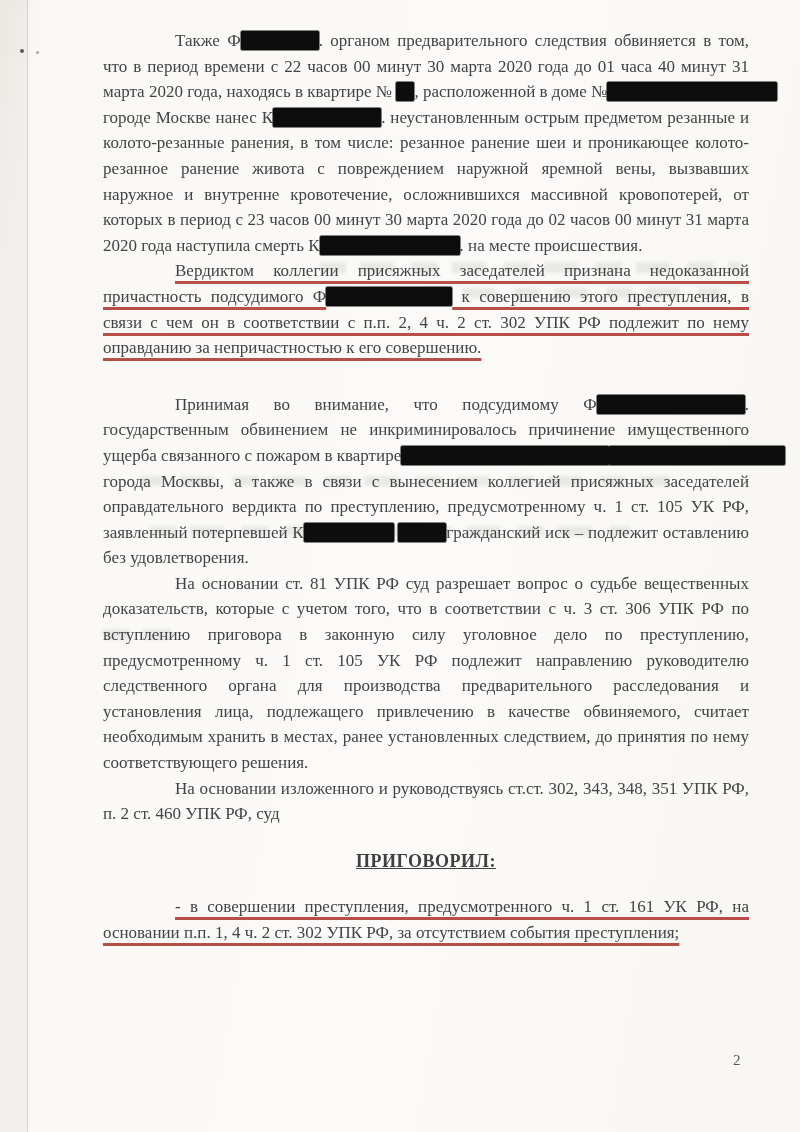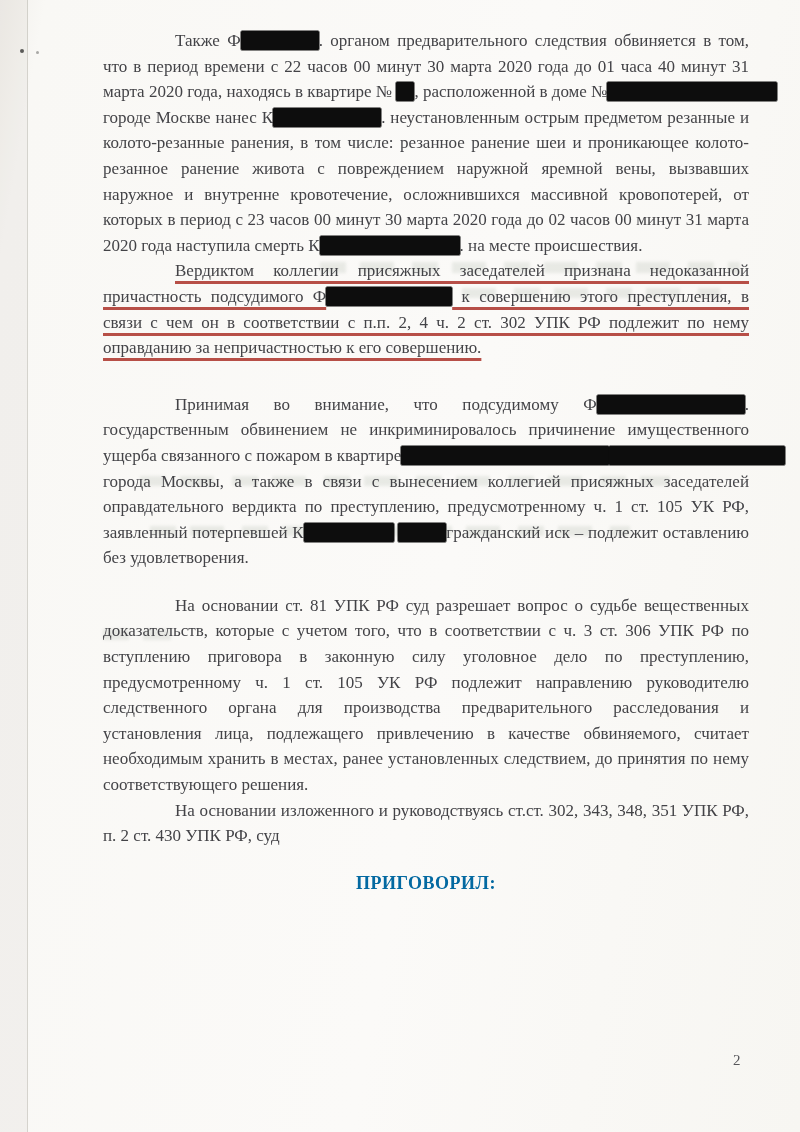--- a/index.html
+++ b/index.html
@@ -16,35 +16,35 @@
   .speck.s2{left:36px;top:51px;width:3px;height:3px;opacity:.5;}
   .ghost{position:absolute;opacity:.13;filter:blur(1.6px);
     background:repeating-linear-gradient(90deg,#73846f 0 26px,transparent 26px 40px,#73846f 40px 74px,transparent 74px 92px);}
   .doc{
     position:absolute;left:103px;top:28px;width:646px;
     color:#434347;font-size:17px;line-height:25.6px;text-align:justify;
     text-rendering:optimizeLegibility;
   }
   .doc p{margin:0;text-indent:72px;}
   .doc p.gap-after-lg{margin-bottom:31px;}
-  .doc p.gap-after-sm{margin-bottom:22px;}
+  .doc p.gap-after-sm{margin-bottom:0;}
   .u-red{
     text-decoration:underline;
     text-decoration-color:rgba(173,55,47,.88);
     text-decoration-thickness:2.5px;
     text-underline-offset:5px;
     text-decoration-skip-ink:none;
   }
   .redact{
     background:#0d0d0d;border-radius:1px;
     box-shadow:0 0 0 .5px #0d0d0d;
   }
   .heading{
     margin:22px 0 20px 0;text-align:center;font-weight:bold;
-    font-size:18px;color:#0369a1;letter-spacing:.5px;
+    font-size:18px;color:#404040;letter-spacing:.5px;text-decoration:underline;
   }
   .page-number{
     position:absolute;left:733px;top:1052px;
     font-size:15px;color:#56565a;
   }
 </style>
 </head>
 <body>
 
 <div class="page">
@@ -58,20 +58,21 @@
   <div class="ghost" style="left:330px;top:288px;width:390px;height:10px;"></div>
   <div class="ghost" style="left:140px;top:476px;width:530px;height:10px;"></div>
   <div class="ghost" style="left:150px;top:526px;width:480px;height:10px;"></div>
   <div class="ghost" style="left:103px;top:629px;width:68px;height:11px;"></div>
 
   <div class="doc">
     <p class="p1">Также Ф<span class="redact" style="padding-left: 78px;"></span>. органом предварительного следствия обвиняется в том, что в период времени с 22 часов 00 минут 30 марта 2020 года до 01 часа 40 минут 31 марта 2020 года, находясь в квартире № <span class="redact" style="padding-left: 18px;"></span>, расположенной в доме № <span class="redact" style="padding-left: 170px;"></span> городе Москве нанес К<span class="redact" style="padding-left: 108px;"></span>. неустановленным острым предметом резанные и колото-резанные ранения, в том числе: резанное ранение шеи и проникающее колото-резанное ранение живота с повреждением наружной яремной вены, вызвавших наружное и внутренне кровотечение, осложнившихся массивной кровопотерей, от которых в период с 23 часов 00 минут 30 марта 2020 года до 02 часов 00 минут 31 марта 2020 года наступила смерть К<span class="redact" style="padding-left: 140px;"></span>. на месте происшествия.</p>
     <p class="p3 u-red gap-after-lg">Вердиктом коллегии присяжных заседателей признана недоказанной причастность подсудимого Ф<span class="redact" style="padding-left: 126px;"></span> к совершению этого преступления, в связи с чем он в соответствии с п.п. 2, 4 ч. 2 ст. 302 УПК РФ подлежит по нему оправданию за непричастностью к его совершению.</p>
     <p class="p4 gap-after-sm">Принимая во внимание, что подсудимому Ф<span class="redact" style="padding-left: 148px;"></span>. государственным обвинением не инкриминировалось причинение имущественного ущерба связанного с пожаром в квартире <span class="redact" style="padding-left: 208px;"></span> <span class="redact" style="padding-left: 176px;"></span> города Москвы, а также в связи с вынесением коллегией присяжных заседателей оправдательного вердикта по преступлению, предусмотренному ч. 1 ст. 105 УК РФ, заявленный потерпевшей К<span class="redact" style="padding-left: 90px;"></span> <span class="redact" style="padding-left: 48px;"></span> гражданский иск – подлежит оставлению без удовлетворения.</p>
     <p class="p5">На основании ст. 81 УПК РФ суд разрешает вопрос о судьбе вещественных доказательств, которые с учетом того, что в соответствии с ч. 3 ст. 306 УПК РФ по вступлению приговора в законную силу уголовное дело по преступлению, предусмотренному ч. 1 ст. 105 УК РФ подлежит направлению руководителю следственного органа для производства предварительного расследования и установления лица, подлежащего привлечению в качестве обвиняемого, считает необходимым хранить в местах, ранее установленных следствием, до принятия по нему соответствующего решения.</p>
-    <p class="p6">На основании изложенного и руководствуясь ст.ст. 302, 343, 348, 351 УПК РФ, п. 2 ст. 430 УПК РФ, суд</p>
+    <p class="p6">На основании изложенного и руководствуясь ст.ст. 302, 343, 348, 351 УПК РФ, п. 2 ст. 460 УПК РФ, суд</p>
 
     <div class="heading">ПРИГОВОРИЛ:</div>
 
+    <p class="p8 u-red">- в совершении преступления, предусмотренного ч. 1 ст. 161 УК РФ, на основании п.п. 1, 4 ч. 2 ст. 302 УПК РФ, за отсутствием события преступления;</p>
   </div>
 
   <div class="page-number">2</div>
 </div>
 
 </body></html>

